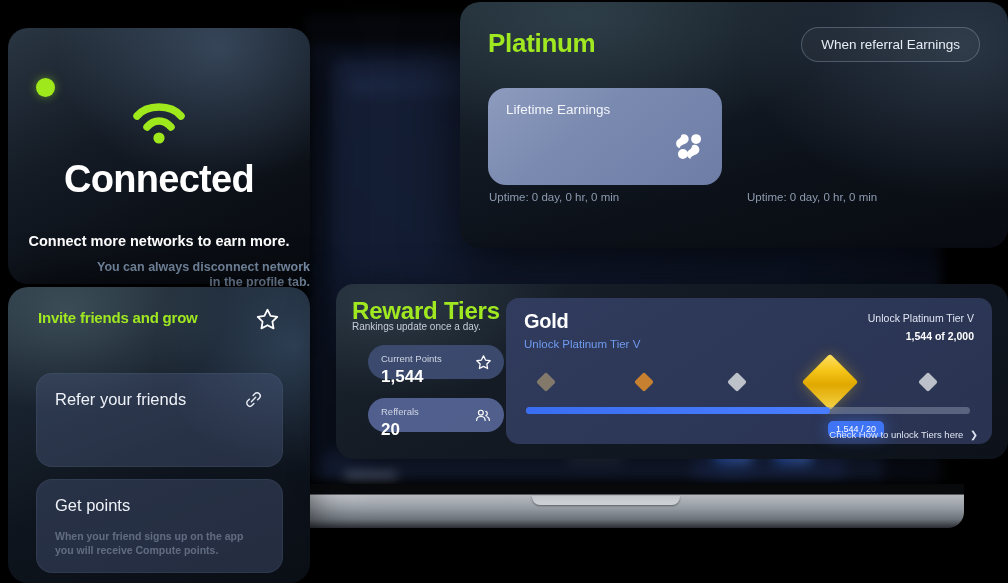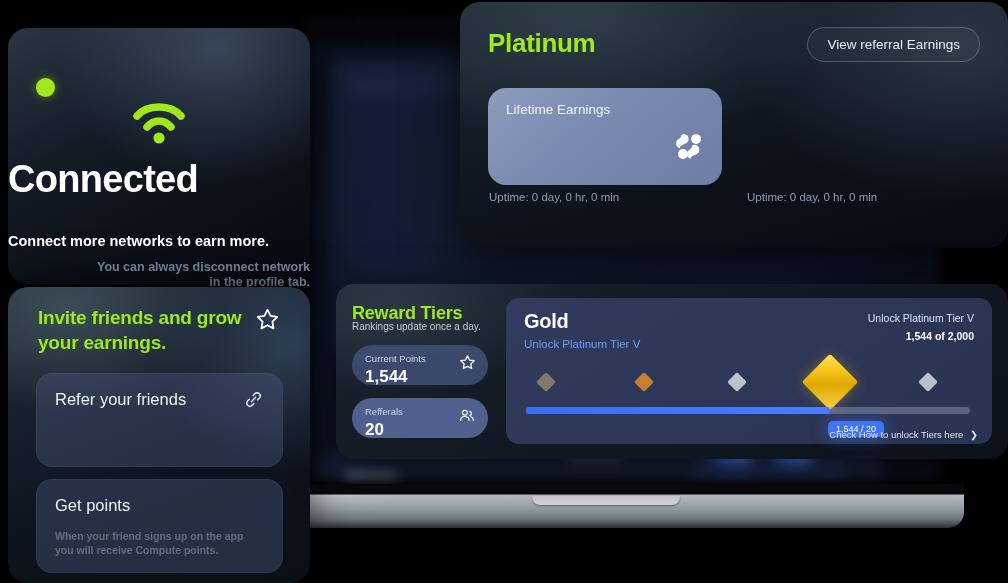--- a/index.html
+++ b/index.html
@@ -124,47 +124,47 @@
     border-radius: 20px;
   }
   .green-dot {
     position:absolute; left:28px; top:50px; width:19px; height:19px;
     border-radius:50%; background:#9ee81c;
     box-shadow: 0 0 10px rgba(158,232,28,.45);
   }
   .wifi-wrap { position:absolute; left:0; right:0; top:72px; text-align:center; }
   .connected-title {
     position:absolute; left:0; right:0; top:130px;
-    text-align:left; color:#fff;
+    text-align:center; color:#fff;
     font-size: 38px; font-weight: 700; letter-spacing:-0.7px;
   }
   .connected-sub1 {
     position:absolute; left:0; right:0; top:205px;
-    text-align:left; color:#ffffff;
+    text-align:center; color:#ffffff;
     font-size:14.5px; font-weight:700;
   }
   .connected-sub2 {
     position:absolute; left:0; right:0; top:232px;
     text-align:right; color:#7e93ad;
     font-size:12.5px; font-weight:600; line-height:15px;
   }
 
   
   #card-invite {
     left: 8px; top: 287px; width: 302px; height: 296px;
     background:
       radial-gradient(ellipse 230px 150px at 20% 8%, rgba(92,116,120,.45), rgba(0,0,0,0) 68%),
       radial-gradient(ellipse 200px 180px at 95% 20%, rgba(70,96,126,.50), rgba(0,0,0,0) 70%),
       linear-gradient(160deg, #243140 0%, #18222e 30%, #0e141d 62%, #0a0e15 100%);
     box-shadow: 0 -6px 42px rgba(0,0,0,.6);
     border-radius: 20px 20px 20px 20px;
   }
   .invite-title {
     position:absolute; left:30px; top:18px; width:205px;
-    color:#a0e820; font-size:19px; font-weight:700; line-height:25px;
+    color:#a0e820; font-size:15px; font-weight:700; line-height:25px;
     letter-spacing:-0.2px;
   }
   .star-btn { position:absolute; right:30px; top:20px; }
   .sub-card {
     position:absolute; left:28px; width:247px;
     border-radius:16px;
     background: rgba(74,88,124,.42);
     border: 1px solid rgba(140,158,200,.10);
   }
   #refer-card { top:86px; height:94px;padding-left:44px; }
@@ -235,28 +235,28 @@
   #card-tiers {
     left: 336px; top: 284px; width: 672px; height: 175px;
     background:
       radial-gradient(ellipse 260px 140px at 8% 10%, rgba(48,62,74,.8), rgba(0,0,0,0) 68%),
       linear-gradient(150deg, #1b242e 0%, #131a24 38%, #0d121a 100%);
     box-shadow: 0 14px 46px rgba(0,0,0,.62);
     border-radius: 18px;
   }
   .tiers-title {
     position:absolute; left:16px; top:13px;
-    color:#a0e820; font-size:18px; font-weight:700; letter-spacing:-0.2px;margin-top:6px;
+    color:#a0e820; font-size:24px; font-weight:700; letter-spacing:-0.2px;
   }
   .tiers-sub {
     position:absolute; left:16px; top:37px;
     color:#c5ccd8; font-size:10px; font-weight:400;
   }
   .mini-card {
-    position:absolute; left:16px; width:136px; height:40px;
+    position:absolute; left:32px; width:136px; height:34px;
     border-radius:20px;
   }
   #points-mini { top:61px; background: rgba(64,78,118,.88); }
   #referrals-mini { top:114px; background: rgba(84,99,148,.95); }
   .mini-label {
     position:absolute; left:13px; top:8px;
     color:#cfd6e4; font-size:9.5px; font-weight:400;
   }
   .mini-value {
     position:absolute; left:13px; top:22px;
@@ -359,21 +359,20 @@
     <div class="connected-sub1">Connect more networks to earn more.</div>
     <div class="connected-sub2">
       <span>You can always disconnect network</span><br>
       <span>in the profile tab.</span>
     </div>
   </div>
 
   <div id="card-invite" class="glass">
     <div class="invite-title">
       <span>Invite friends and grow</span><br>
-      <span>your earnings.</span>
     </div>
 
     <div class="star-btn">
       <svg width="25" height="25" viewBox="0 0 24 24" fill="none">
         <path d="M12 2.6l2.9 5.9 6.5.95-4.7 4.6 1.1 6.45L12 17.45 6.2 20.5l1.1-6.45-4.7-4.6 6.5-.95L12 2.6z" stroke="#ffffff" stroke-width="1.7" stroke-linejoin="round" fill="none"></path>
       </svg>
     </div>
 
     <div id="refer-card" class="sub-card">
       <h4>Refer your friends</h4>
@@ -391,21 +390,21 @@
       <p>
         <span>When your friend signs up on the app</span><br>
         <span>you will receive Compute points.</span>
       </p>
     </div>
   </div>
 
   <div id="card-earnings" class="glass">
     <div class="earnings-title">Platinum</div>
 
-    <div id="view-referral-btn">View referral Earnings</div>
+    <div id="view-referral-btn">When referral Earnings</div>
 
     <div id="earn-lifetime" class="earn-card">
       <div class="earn-label">Lifetime Earnings</div>
       <div class="earn-logo">
         <svg width="33" height="33" viewBox="0 0 40 40" fill="#ffffff">
           <path d="M14 6a6 6 0 016 6c0 3-2 5-5 6-3 1-5 2-6 5a6 6 0 01-1-11c2-1 3-3 3-5a6 6 0 013-1z" transform="translate(-1,-1)"></path>
           <circle cx="28" cy="11" r="6"></circle>
           <circle cx="12" cy="29" r="6"></circle>
           <path d="M26 18a6 6 0 016 6c0 3-2 5-5 6-3 1-5 2-6 5a6 6 0 01-1-11c2-1 3-3 3-5a6 6 0 013-1z" transform="translate(0,0)"></path>
         </svg>

